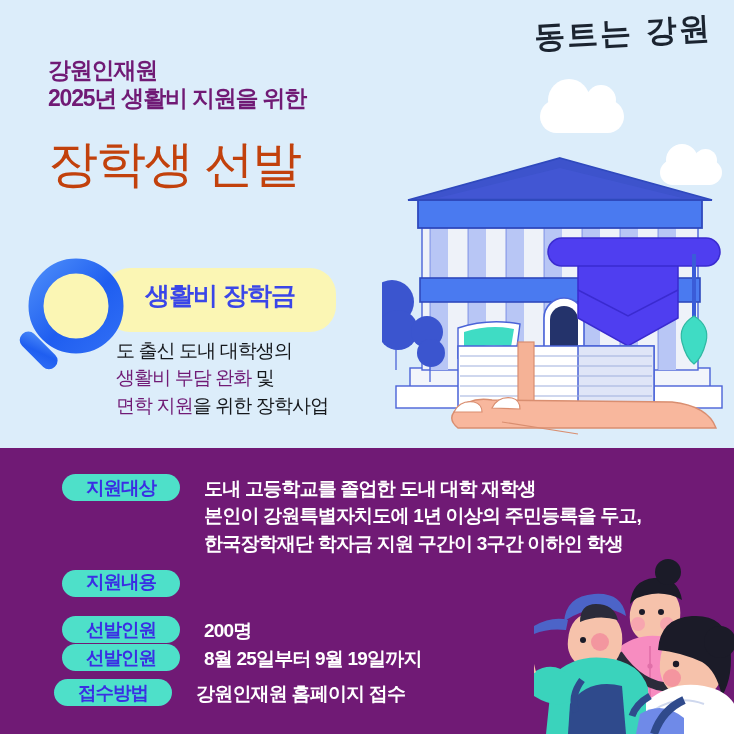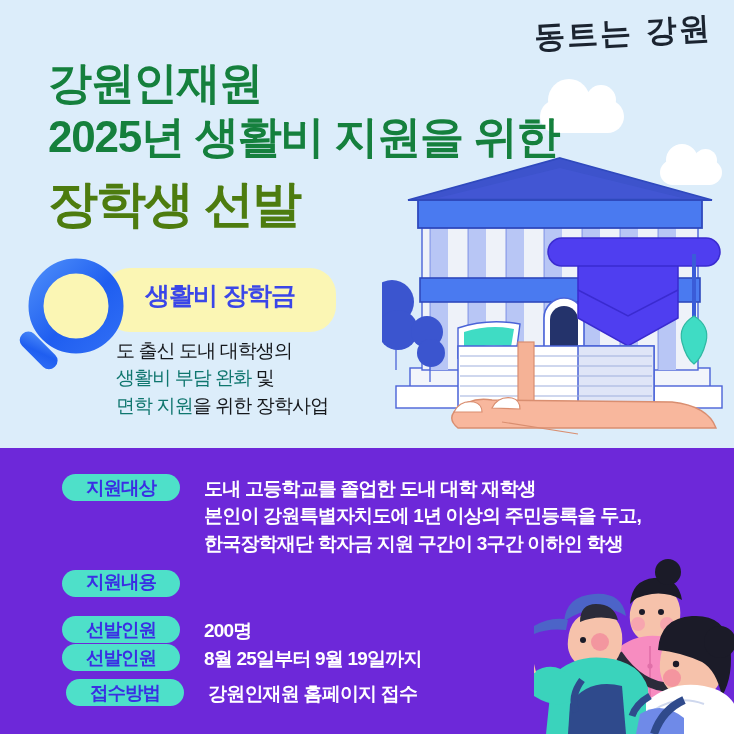--- a/index.html
+++ b/index.html
@@ -61,34 +61,34 @@
   }
 
   
   .headline {
     position: absolute;
     left: 48px;
     top: 56px;
     z-index: 6;
   }
   .headline .ln {
-    font-size: 44px;
+    font-size: 23px;
     font-weight: 800;
     line-height: 1.22;
-    color: #15803d;
+    color: #701a75;
     letter-spacing: -1.2px;
     white-space: nowrap;
   }
   .headline .ln-accent {
     font-size: 50px;
-    font-weight: 700;
+    font-weight: 400;
     line-height: 1.18;
-    color: #4d7c0f;
+    color: #c2410c;
     letter-spacing: -2px;
-    margin-top: 12px;
+    margin-top: 23px;
     white-space: nowrap;
   }
 
   
   .magnifier {
     position: absolute;
     left: 14px;
     top: 258px;
     width: 120px;
     height: 120px;
@@ -125,29 +125,29 @@
     z-index: 6;
   }
   .desc .dl {
     font-size: 19px;
     font-weight: 400;
     line-height: 1.44;
     color: #15181c;
     letter-spacing: -0.9px;
     white-space: nowrap;
   }
-  .desc .hl { color: #0f766e; }
+  .desc .hl { color: #701a75; }
 
   
   .panel {
     position: absolute;
     left: 0; top: 448px;
     width: 734px;
     height: 286px;
-    background: #6d28d9;
+    background: #701a75;
     overflow: hidden;
   }
 
   .rows {
     position: absolute;
     left: 0; top: 0;
     width: 734px;
     z-index: 5;
   }
   .row {
@@ -177,21 +177,21 @@
     line-height: 1.44;
     white-space: nowrap;
     padding-top: 1px;
   }
   .val .b { font-weight: 800; }
 
   .row-target   { left: 62px; top: 26px; }
   .row-amount   { left: 62px; top: 122px; font-family: Liberation Mono, monospace; }
   .row-count    { left: 62px; top: 168px; }
   .row-period   { left: 62px; top: 196px; }
-  .row-method   { left: 66px; top: 231px; }
+  .row-method   { left: 54px; top: 231px; }
 
   
   .students {
     position: absolute;
     right: 0;
     bottom: 0;
     width: 200px;
     height: 180px;
     z-index: 3;
   }

